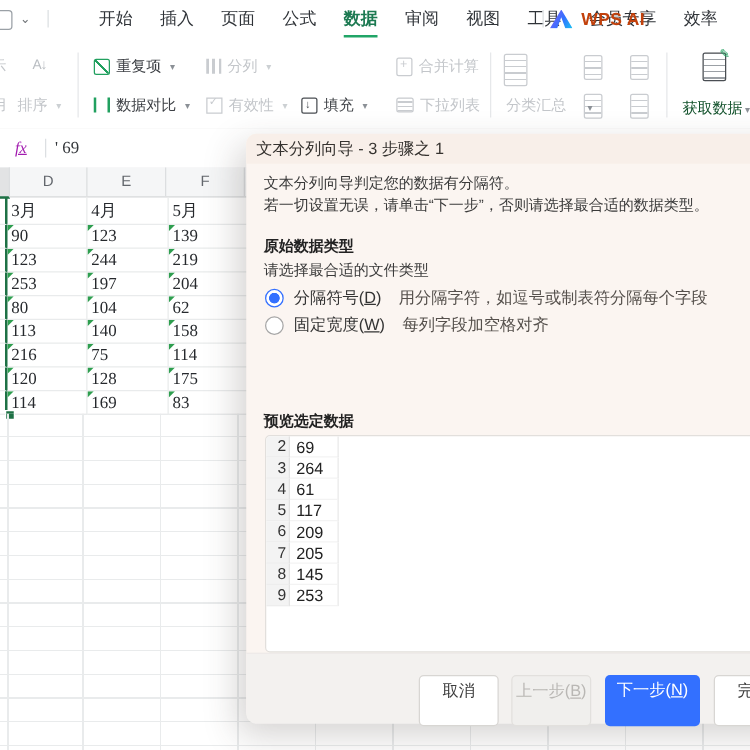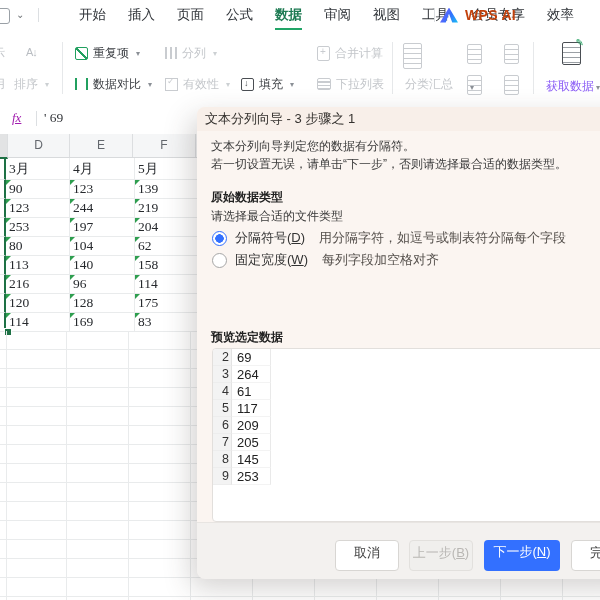--- a/index.html
+++ b/index.html
@@ -92,21 +92,21 @@
   .hot{text-decoration:underline;}
   .pbox{position:absolute;left:15px;top:241px;width:420px;height:172px;background:#fff;
         border:1px solid #e2dfdc;border-radius:4px;overflow:hidden;}
   .prow{display:flex;height:17px;line-height:17px;}
   .pnum{width:16px;background:#f3f3f3;border-right:1px solid #e3e3e3;border-bottom:1px solid #ededed;
         font-size:12.5px;color:#333;text-align:right;padding-right:2px;}
   .pval{width:33px;padding-left:5px;font-size:13px;color:#222;border-bottom:1px solid #f3f3f3;}
   .pborder{border-right:1px solid #e9e9e9;}
   .dfoot{position:absolute;left:0;top:415px;width:100%;height:56px;background:#f3f1ef;
          border-top:1px solid #e8e5e2;border-radius:0 0 8px 8px;}
-  .btn{position:absolute;top:17px;height:31px;border-radius:4px;font-size:13px;text-align:center;
+  .btn{position:absolute;top:17px;height:41px;border-radius:4px;font-size:13px;text-align:center;
        line-height:24px;box-sizing:border-box;white-space:nowrap;}
   .b-cancel{left:138px;width:64px;background:#fff;border:1px solid #d8d6d3;color:#3c3c3c;}
   .b-prev{left:212px;width:64px;background:#f0efed;border:1px solid #e2e0dd;color:#b9b7b4;}
   .b-next{left:287px;width:76px;background:#3370ff;color:#fff;border:none;}
   .b-finish{left:374px;width:64px;background:#fff;border:1px solid #d8d6d3;color:#3c3c3c;}
 </style>
 </head>
 <body>
 
 <div class="menubar">
@@ -177,21 +177,21 @@
   <span class="bigic" style="left:403px;top:13px;width:17px;height:24px;"></span>
   <span class="stack-lbl" style="left:405px;top:46px;color:#c3c6ca;">分类汇总</span>
   <span class="bigic" style="left:467px;top:14px;width:13px;height:18px;"></span>
   <span class="bigic dd" style="left:467px;top:45px;width:13px;height:18px;"></span>
   <span class="bigic" style="left:504px;top:14px;width:13px;height:18px;"></span>
   <span class="bigic" style="left:504px;top:45px;width:13px;height:18px;"></span>
 
   <div class="tb-div" style="left:533px"></div>
 
   <span class="i-getdata"></span>
-  <span class="stack-lbl dd" style="left:546px;top:48px;color:#8b5cf6;">获取数据</span>
+  <span class="stack-lbl dd" style="left:546px;top:48px;color:#14532d;">获取数据</span>
 </div>
 
 <div class="fbar">
   <span class="fx">fx</span>
   <div class="fbar-div"></div>
   <span class="fval">' 69</span>
 </div>
 
 <div class="sheet">
   <div class="hdr">
@@ -240,21 +240,21 @@
   <div class="r">
     <div class="c cC"></div>
     <div class="c cD tri">113</div>
     <div class="c cE tri">140</div>
     <div class="c cF tri">158</div>
     <div class="c cG tri"></div>
   </div>
   <div class="r">
     <div class="c cC"></div>
     <div class="c cD tri">216</div>
-    <div class="c cE tri">96</div>
+    <div class="c cE tri">75</div>
     <div class="c cF tri">114</div>
     <div class="c cG tri"></div>
   </div>
   <div class="r">
     <div class="c cC"></div>
     <div class="c cD tri">120</div>
     <div class="c cE tri">128</div>
     <div class="c cF tri">175</div>
     <div class="c cG tri"></div>
   </div>

